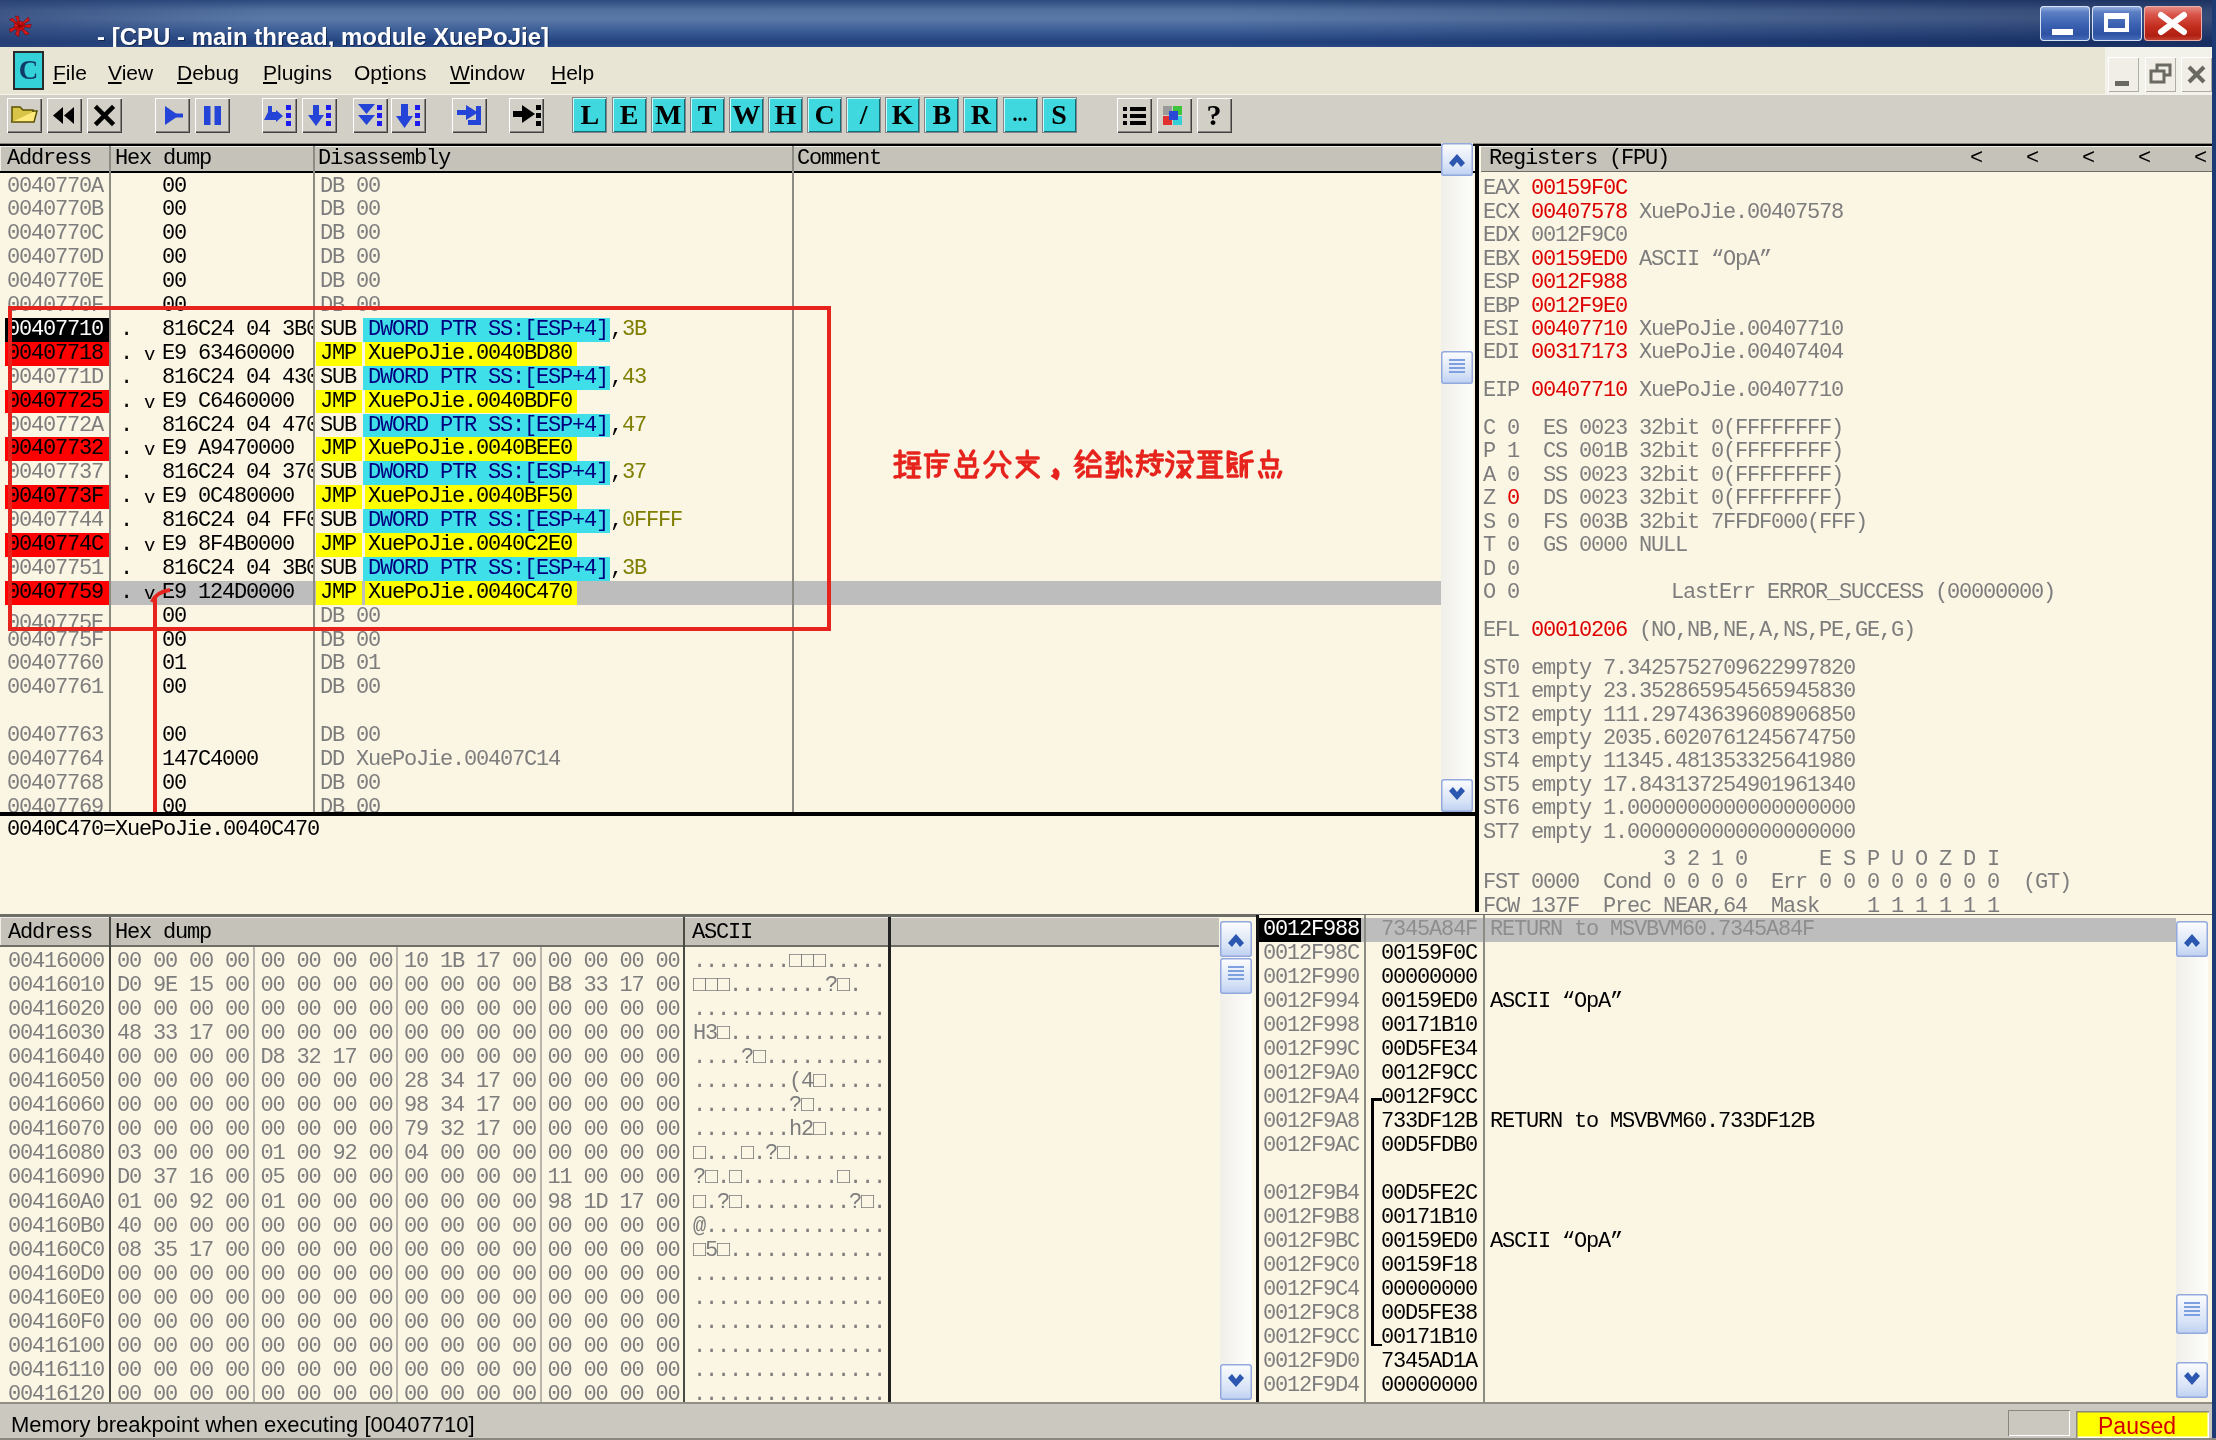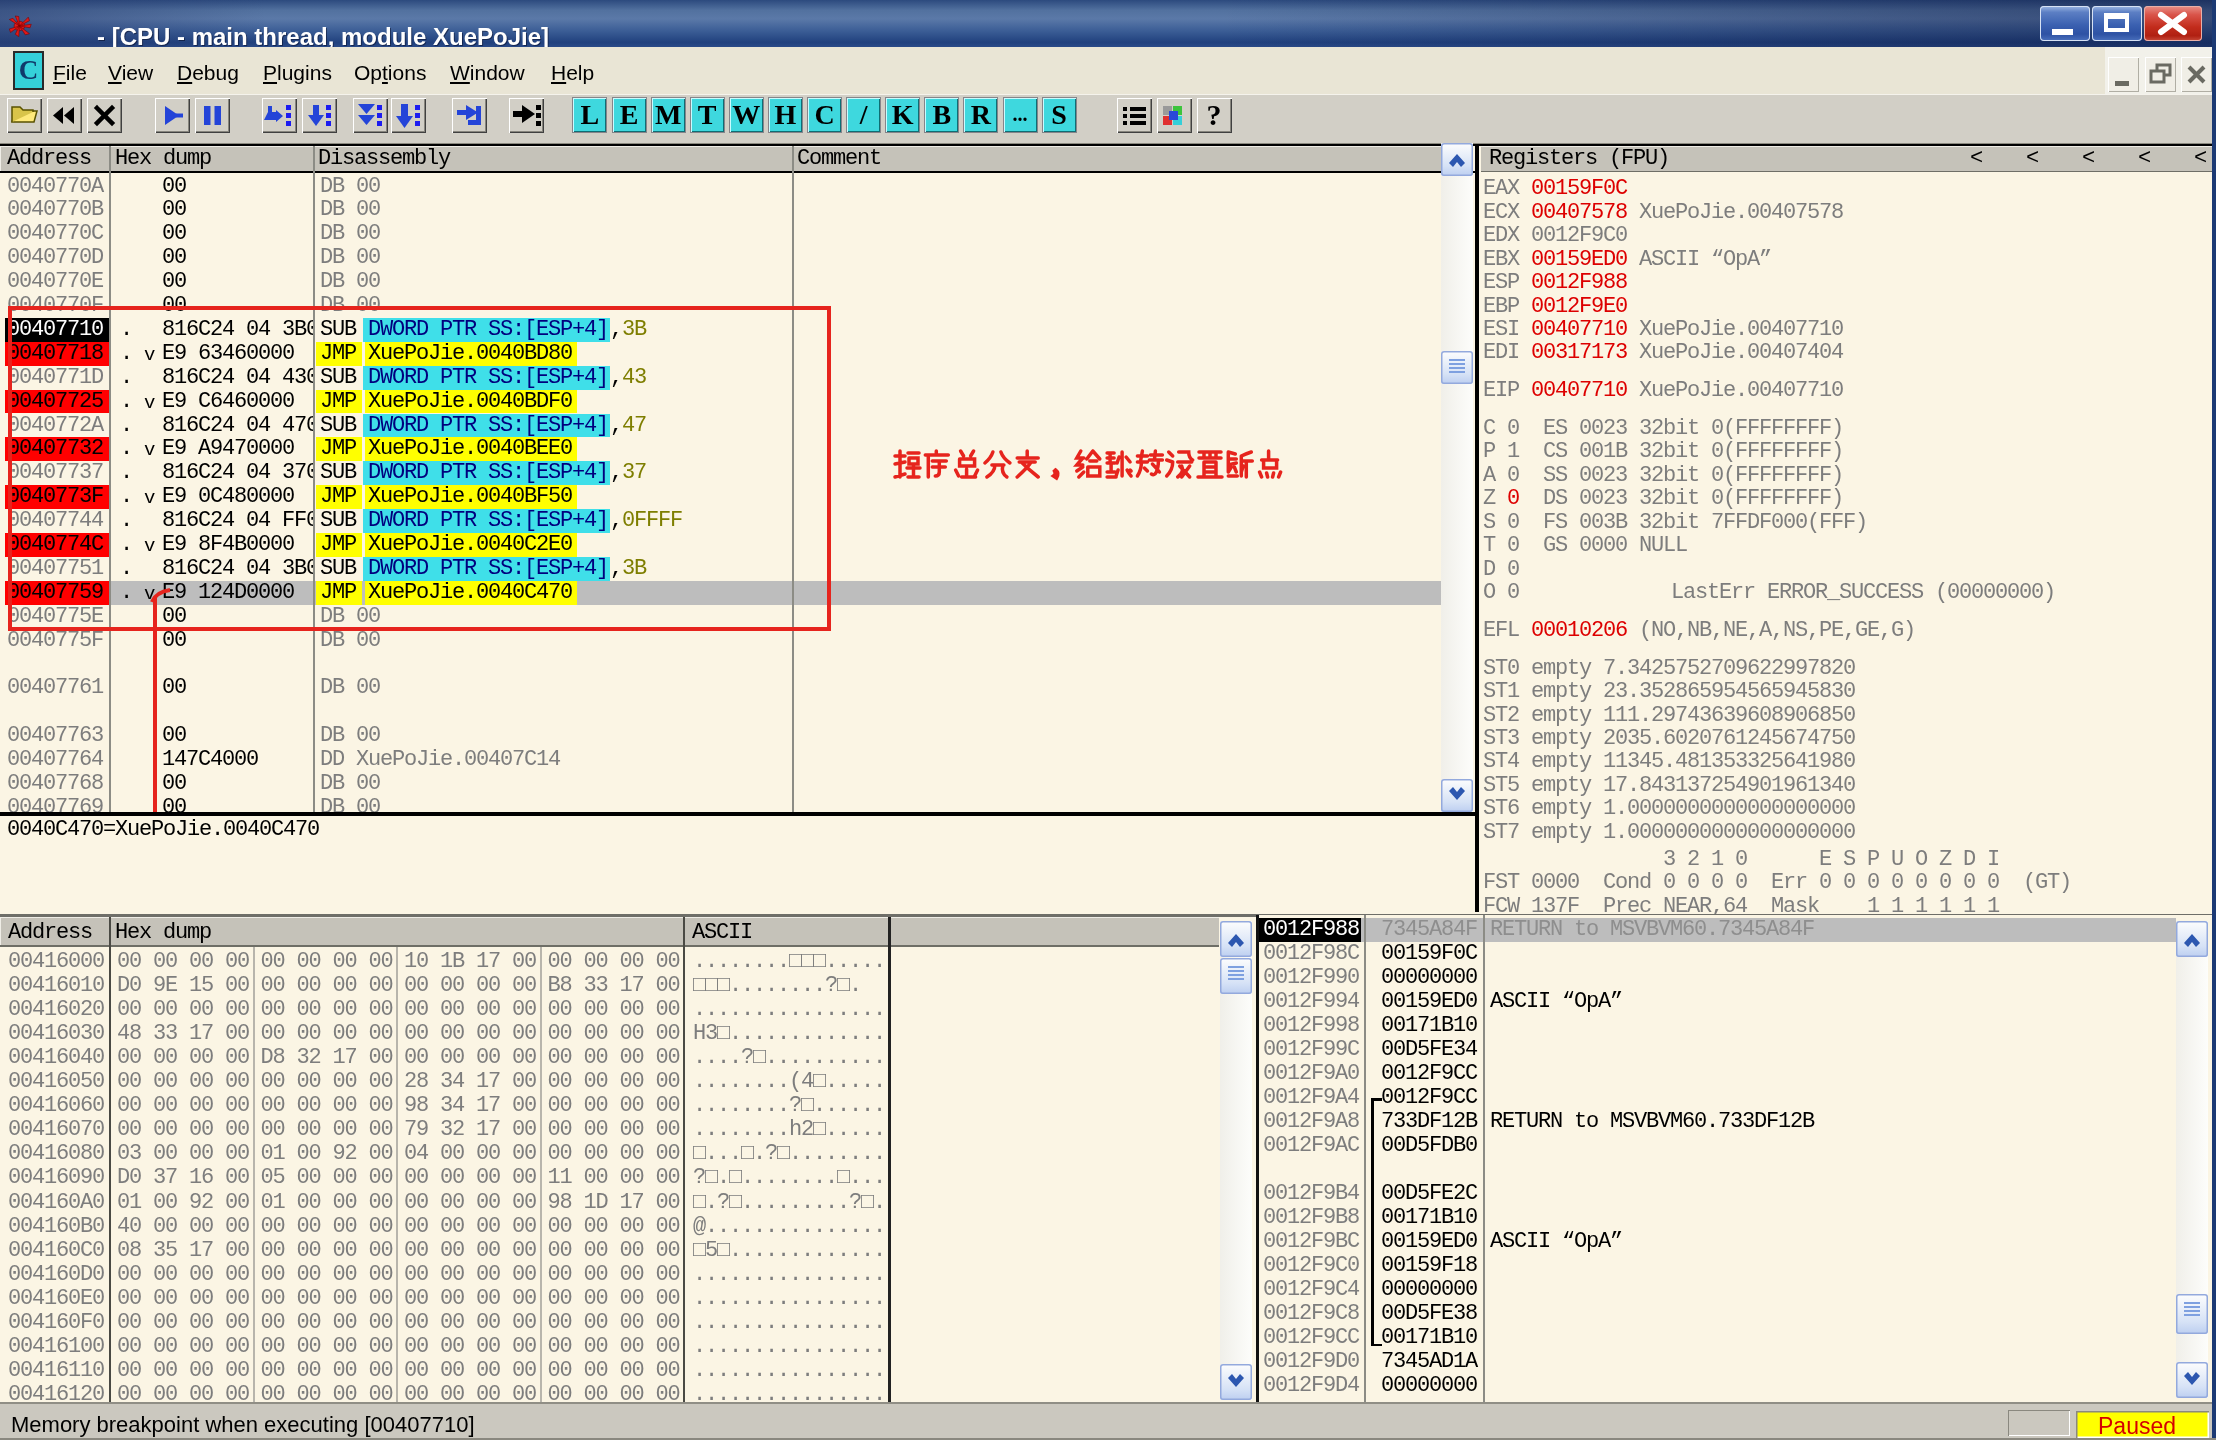--- a/index.html
+++ b/index.html
@@ -358,28 +358,33 @@
 <div class="a m bk" style="left:7px;top:0">00407759</div>
 <div class="a m bk" style="left:120px;top:0">.</div>
 <div class="a m bk" style="left:144px;top:2px;font-size:19px">v</div>
 <div class="a m bk" style="left:162px;top:0;width:151px;overflow:hidden">E9 124D0000</div>
 <div class="a" style="left:316px;top:0;width:46px;height:100%;background:#ffff00"></div>
 <div class="a" style="left:365px;top:0;width:212px;height:100%;background:#ffff00"></div>
 <div class="a m bk" style="left:320px;top:0">JMP</div>
 <div class="a m bk" style="left:368px;top:0">XuePoJie.0040C470</div>
 </div>
 <div class="a" style="left:0;top:431.62px;width:1441px;height:23.89px">
-<div class="a m gy" style="left:7px;top:0">0040775E</div>
+<div class="a m gy" style="left:7px;top:7px">0040775E</div>
 <div class="a m bk" style="left:162px;top:0;width:151px;overflow:hidden">00</div>
 <div class="a m gy" style="left:320px;top:0">DB 00</div>
 </div>
 <div class="a" style="left:0;top:455.51px;width:1441px;height:23.89px">
 <div class="a m gy" style="left:7px;top:0">0040775F</div>
 <div class="a m bk" style="left:162px;top:0;width:151px;overflow:hidden">00</div>
 <div class="a m gy" style="left:320px;top:0">DB 00</div>
+</div>
+<div class="a" style="left:0;top:479.40px;width:1441px;height:23.89px">
+<div class="a m gy" style="left:7px;top:0">00407760</div>
+<div class="a m bk" style="left:162px;top:0;width:151px;overflow:hidden">01</div>
+<div class="a m gy" style="left:320px;top:0">DB 01</div>
 </div>
 <div class="a" style="left:0;top:503.29px;width:1441px;height:23.89px">
 <div class="a m gy" style="left:7px;top:0">00407761</div>
 <div class="a m bk" style="left:162px;top:0;width:151px;overflow:hidden">00</div>
 <div class="a m gy" style="left:320px;top:0">DB 00</div>
 </div>
 <div class="a" style="left:0;top:551.07px;width:1441px;height:23.89px">
 <div class="a m gy" style="left:7px;top:0">00407763</div>
 <div class="a m bk" style="left:162px;top:0;width:151px;overflow:hidden">00</div>
 <div class="a m gy" style="left:320px;top:0">DB 00</div>

